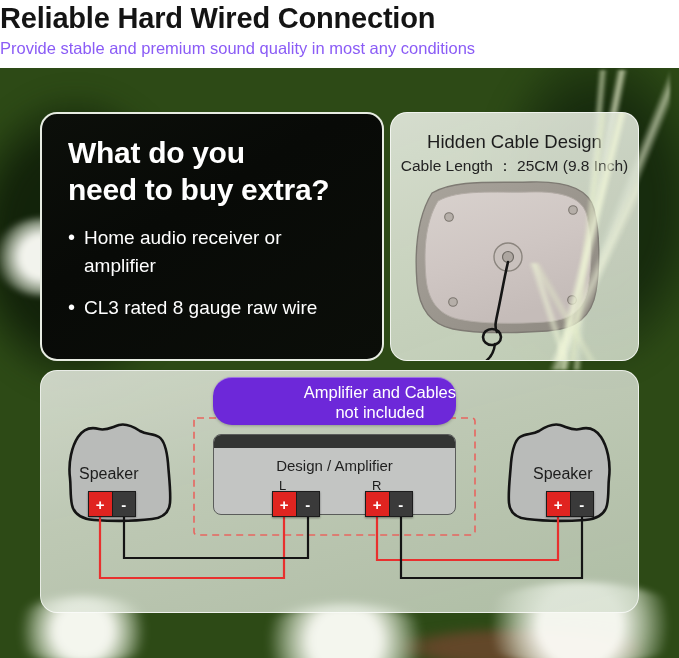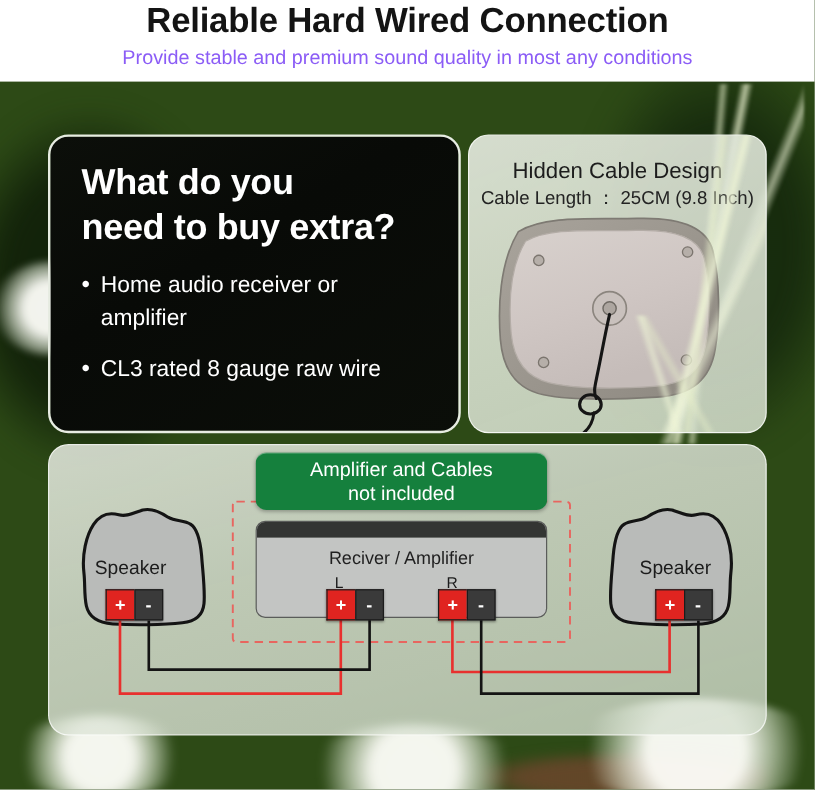--- a/index.html
+++ b/index.html
@@ -51,21 +51,21 @@
     background:
       linear-gradient(101deg, rgba(233,240,205,0) 46%, rgba(233,240,205,.75) 49%, rgba(233,240,205,0) 52%),
       linear-gradient(95deg,  rgba(226,236,198,0) 44%, rgba(226,236,198,.6) 47%, rgba(226,236,198,0) 50%),
       linear-gradient(112deg, rgba(238,244,214,0) 55%, rgba(238,244,214,.6) 58%, rgba(238,244,214,0) 61%);
     filter:blur(1.5px);
   }
 
   
   .header{
     position:absolute;left:0;top:0;width:679px;height:68px;background:#ffffff;z-index:6;
-    display:flex;flex-direction:column;align-items:center;justify-content:flex-start;
+    display:flex;flex-direction:column;align-items:flex-start;justify-content:flex-start;
   }
   .h-title{
     font-size:29px;font-weight:bold;color:#141414;letter-spacing:-.2px;
     line-height:34px;margin-top:1px;white-space:nowrap;
   }
   .h-sub{
     font-size:16.5px;color:#8b5cf6;line-height:22px;margin-top:2px;white-space:nowrap;
   }
 
   
@@ -129,23 +129,23 @@
     border-radius:17px;
     background:linear-gradient(165deg, rgba(236,240,231,.84) 0%, rgba(226,232,220,.80) 40%, rgba(212,222,206,.78) 100%);
     border:1.5px solid rgba(255,255,255,.7);
     box-sizing:border-box;overflow:hidden;
   }
   .diag-svg{position:absolute;left:0;top:0;width:679px;height:658px;z-index:5;pointer-events:none;}
 
   
   .banner{
     position:absolute;left:213px;top:377px;width:243px;height:47px;z-index:7;
-    background:#15803d;border-radius:9px;
+    background:#6d28d9;border-radius:19px;
     border-top:1px solid rgba(255,255,255,.35);
-    display:flex;align-items:center;justify-content:center;text-align:center;
+    display:flex;align-items:center;justify-content:flex-end;text-align:center;
     box-shadow:0 1px 3px rgba(0,0,0,.25);
   }
   .banner-txt{color:#ffffff;font-size:16.5px;line-height:20px;font-weight:normal;}
 
   
   .amp{
     position:absolute;left:213px;top:434px;width:243px;height:81px;z-index:6;
     border-radius:8px;background:#c3c5c3;border:1.5px solid #5a5c5a;box-sizing:border-box;overflow:hidden;
   }
   .amp-strip{height:13px;background:#333533;}
@@ -273,21 +273,21 @@
 
   <div class="banner">
     <div class="banner-txt">
       <span>Amplifier and Cables</span><br>
       <span>not included</span>
     </div>
   </div>
 
   <div class="amp">
     <div class="amp-strip"></div>
-    <div class="amp-title">Reciver / Amplifier</div>
+    <div class="amp-title">Design / Amplifier</div>
   </div>
 
   <div class="lbl" style="left:279px;top:478px;">L</div>
   <div class="lbl" style="left:372px;top:478px;">R</div>
 
   <div class="spk-lbl" style="left:79px;top:465px;">Speaker</div>
   <div class="spk-lbl" style="left:533px;top:465px;">Speaker</div>
 
   <div class="term" style="left:88px;top:491px;">
     <div class="pos">+</div>

